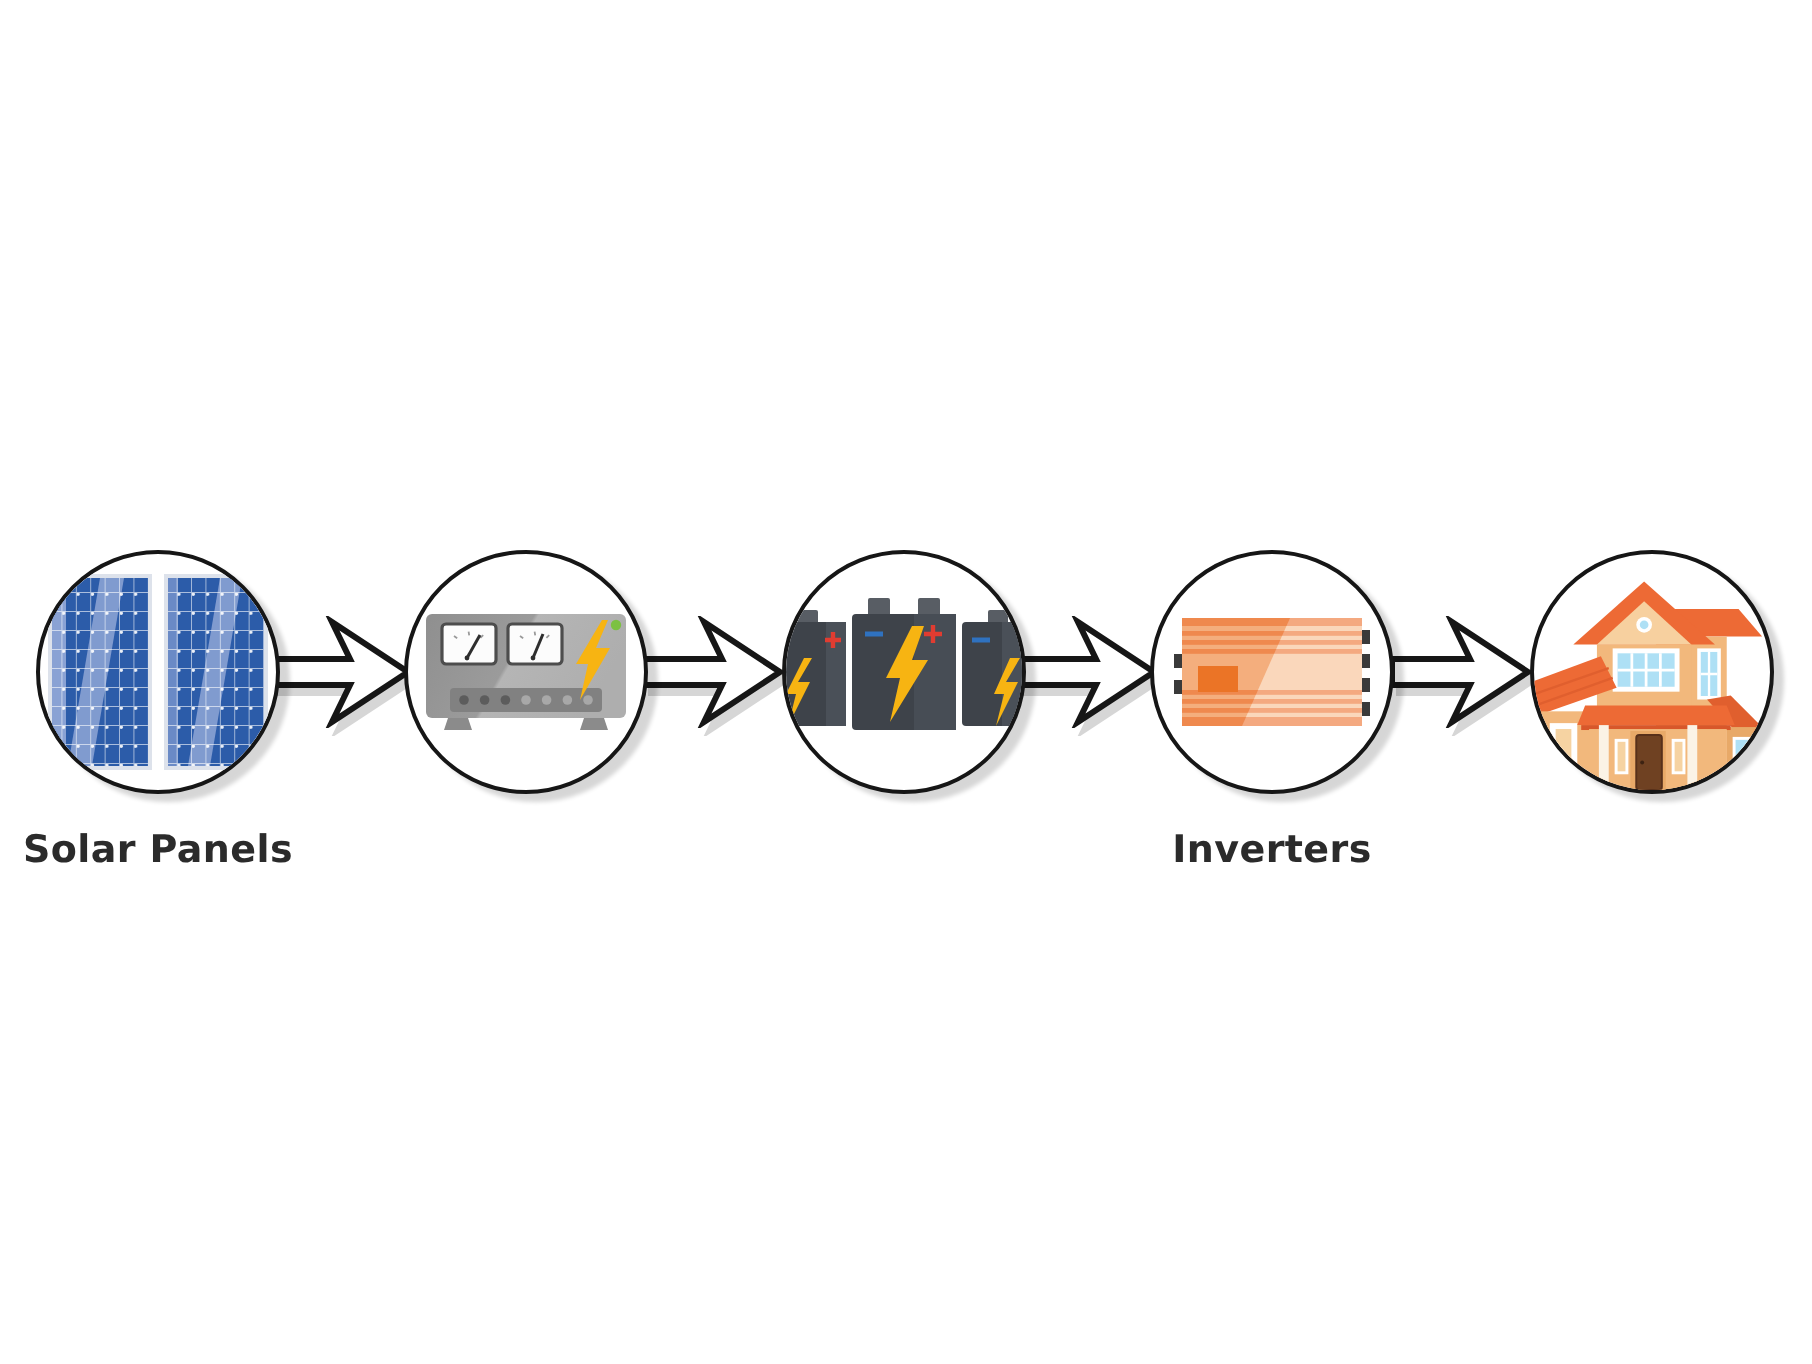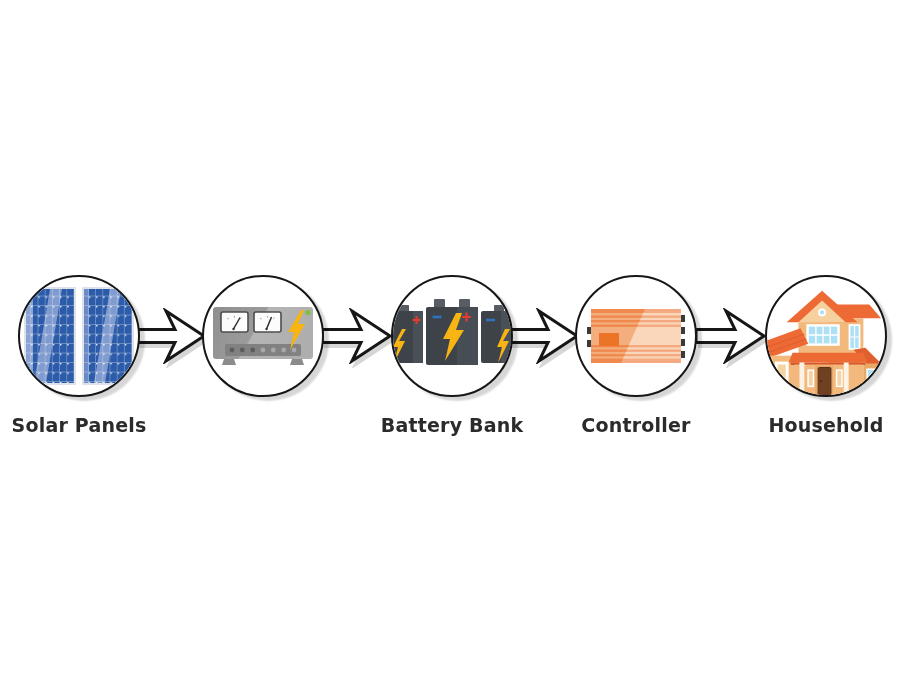--- a/index.html
+++ b/index.html
@@ -134,21 +134,20 @@
         <path d="M69 18 h9 M73.5 13.5 v9" stroke="var(--plus-red,#e03c31)" stroke-width="2.2"></path>
         <polygon points="63,14 50,40 57,40 52,62 71,31 63,31 69,14" fill="var(--bolt-yellow,#f7b412)"></polygon>
 
         <rect x="101" y="6" width="10" height="8" rx="1" fill="#585d64"></rect>
         <rect x="88" y="12" width="30" height="52" rx="2" fill="var(--battery-body,#3e434a)"></rect>
         <rect x="108" y="12" width="10" height="52" fill="#4a5058"></rect>
         <path d="M93 21 h9" stroke="var(--minus-blue,#2f72c0)" stroke-width="2.4"></path>
         <polygon points="112,30 104,48 109,48 105,64 116,42 110,42 117,30" fill="var(--bolt-yellow,#f7b412)"></polygon>
       </svg>
     </div>
-    <div class="node-label">Battery Bank</div>
   </div>
 
   <div class="node" style="left:526px">
     <div class="circle">
       <svg width="98" height="58" viewBox="0 0 98 58">
         <rect x="0" y="20" width="6" height="7" fill="#3a3a3a"></rect>
         <rect x="0" y="33" width="6" height="7" fill="#3a3a3a"></rect>
         <rect x="92" y="8" width="6" height="7" fill="#3a3a3a"></rect>
         <rect x="92" y="20" width="6" height="7" fill="#3a3a3a"></rect>
         <rect x="92" y="32" width="6" height="7" fill="#3a3a3a"></rect>
@@ -162,21 +161,21 @@
           <rect x="4" y="38" width="90" height="2.4"></rect>
           <rect x="4" y="42.5" width="90" height="2.4"></rect>
           <rect x="4" y="47" width="90" height="2.4"></rect>
           <rect x="4" y="51.5" width="90" height="4.5"></rect>
         </g>
         <polygon points="4,2 58,2 34,56 4,56" fill="#f09055" opacity="0.45"></polygon>
         <polygon points="58,2 94,2 94,56 34,56" fill="#ffffff" opacity="0.3"></polygon>
         <rect x="12" y="26" width="20" height="13" fill="#eb7426"></rect>
       </svg>
     </div>
-    <div class="node-label">Controller</div>
+    <div class="node-label">Inverters</div>
   </div>
 
   <div class="node" style="left:716px">
     <div class="circle">
       <svg width="120" height="120" viewBox="0 0 120 120">
 
         <polygon points="70,28 104,28 116,42 70,42" fill="var(--roof-orange,#ed6a35)"></polygon>
 
         <rect x="62" y="42" width="36" height="78" fill="var(--wall-tan,#f2b87c)"></rect>
         <rect x="66" y="48" width="12" height="26" fill="#ffffff"></rect>
@@ -215,16 +214,15 @@
         <rect x="52" y="92" width="13" height="28" rx="1.5" fill="var(--door-brown,#6f4122)" stroke="#58301a" stroke-width="1"></rect>
         <circle cx="55" cy="106" r="1" fill="#3d2212"></circle>
         <rect x="41" y="94" width="7" height="18" fill="#ffffff"></rect>
         <rect x="42.5" y="95.5" width="4" height="15" fill="#f6d3a2"></rect>
         <rect x="70" y="94" width="7" height="18" fill="#ffffff"></rect>
         <rect x="71.5" y="95.5" width="4" height="15" fill="#f6d3a2"></rect>
         <rect x="33" y="87" width="5" height="33" fill="#fbf3e6"></rect>
         <rect x="78" y="87" width="5" height="33" fill="#fbf3e6"></rect>
       </svg>
     </div>
-    <div class="node-label">Household</div>
   </div>
 
 </div>
 
 </body></html>

